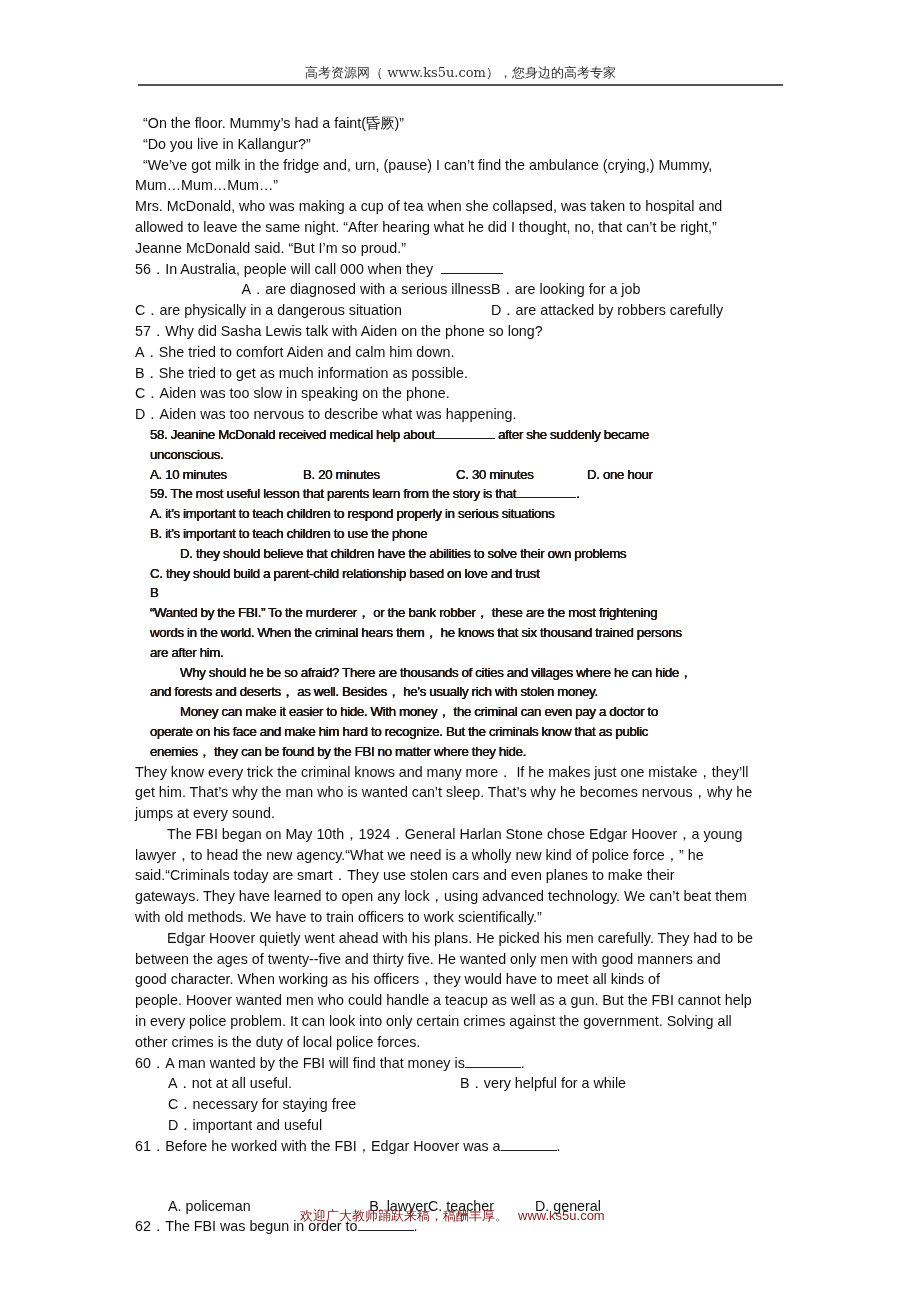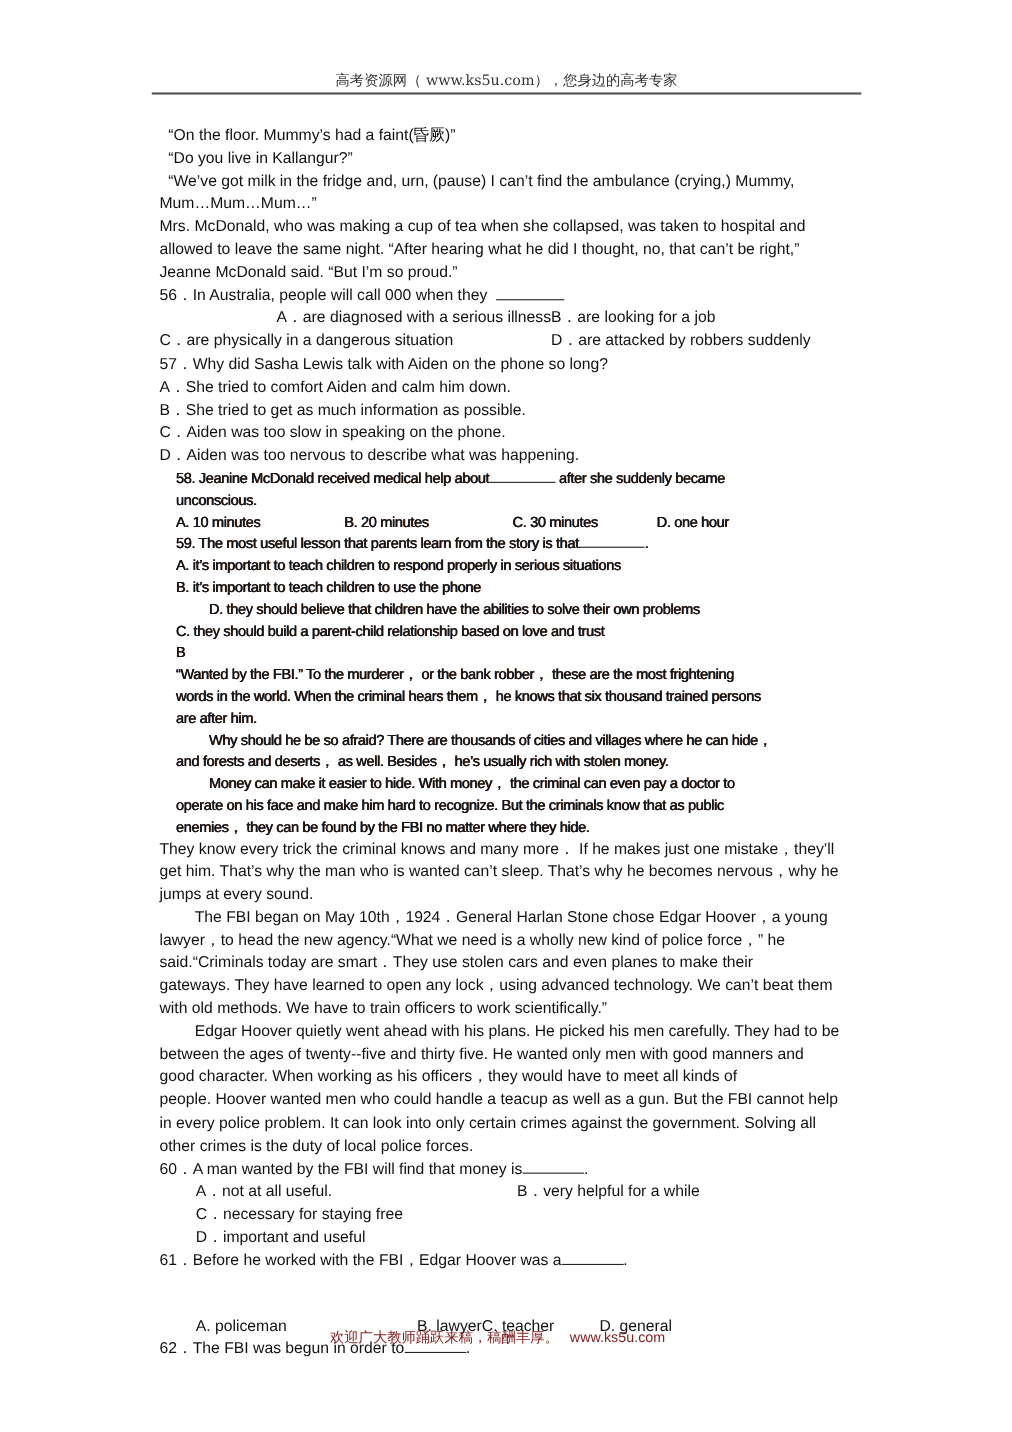--- a/index.html
+++ b/index.html
@@ -2,21 +2,21 @@
 <html><head>
 <meta charset="utf-8">
 <style>
   html, body { margin:0; padding:0; background:#ffffff; }
   body { width:920px; height:1302px; position:relative; overflow:hidden;
          font-family:"Liberation Sans", "DejaVu Sans", sans-serif; color:#111; }
   .header { position:absolute; left:138px; top:64px; width:645px; text-align:center;
             font-family:"DejaVu Serif", serif; font-size:13px; color:#333; }
   .header-rule { position:absolute; left:138px; top:84px; width:645px; height:0;
                  border-top:2px solid #555; }
-  .page { position:absolute; left:145px; top:113px; width:660px; font-size:14.3px; line-height:20.8px; }
+  .page { position:absolute; left:135px; top:113px; width:660px; font-size:14.3px; line-height:20.8px; }
   .line { white-space:nowrap; }
   .indent1 { padding-left:8px; }
   .para-indent { text-indent:32px; }
   .opts { display:flex; }
   .opts .o { display:inline-block; }
   .img-block { font-size:13.3px; line-height:19.8px; letter-spacing:-0.35px; padding-left:15px;
                color:#141414; text-shadow:0.3px 0 0 #6a2a00, -0.3px 0 0 #003060; }
   .img-block .ind { padding-left:30px; }
   .blank { display:inline-block; border-bottom:1px solid #222; height:12px; vertical-align:baseline; }
   .footer { position:absolute; left:300px; top:1207px; font-family:"DejaVu Serif", serif; font-size:13px; color:#7f1d1d; }
@@ -44,21 +44,21 @@
     <div class="line">
       <span>56．In Australia, people will call 000 when they</span>
       <span class="blank" style="width:62px;margin-left:4px;"></span>
     </div>
     <div class="opts">
       <span class="o" style="width:356px;text-align:right;">A．are diagnosed with a serious illness</span>
       <span class="o">B．are looking for a job</span>
     </div>
     <div class="opts">
       <span class="o" style="width:356px;">C．are physically in a dangerous situation</span>
-      <span class="o">D．are attacked by robbers suddenly</span>
+      <span class="o">D．are attacked by robbers carefully</span>
     </div>
   </div>
 
   <div>
     <div class="line">57．Why did Sasha Lewis talk with Aiden on the phone so long?</div>
     <div class="line">A．She tried to comfort Aiden and calm him down.</div>
     <div class="line">B．She tried to get as much information as possible.</div>
     <div class="line">C．Aiden was too slow in speaking on the phone.</div>
     <div class="line">D．Aiden was too nervous to describe what was happening.</div>
   </div>

